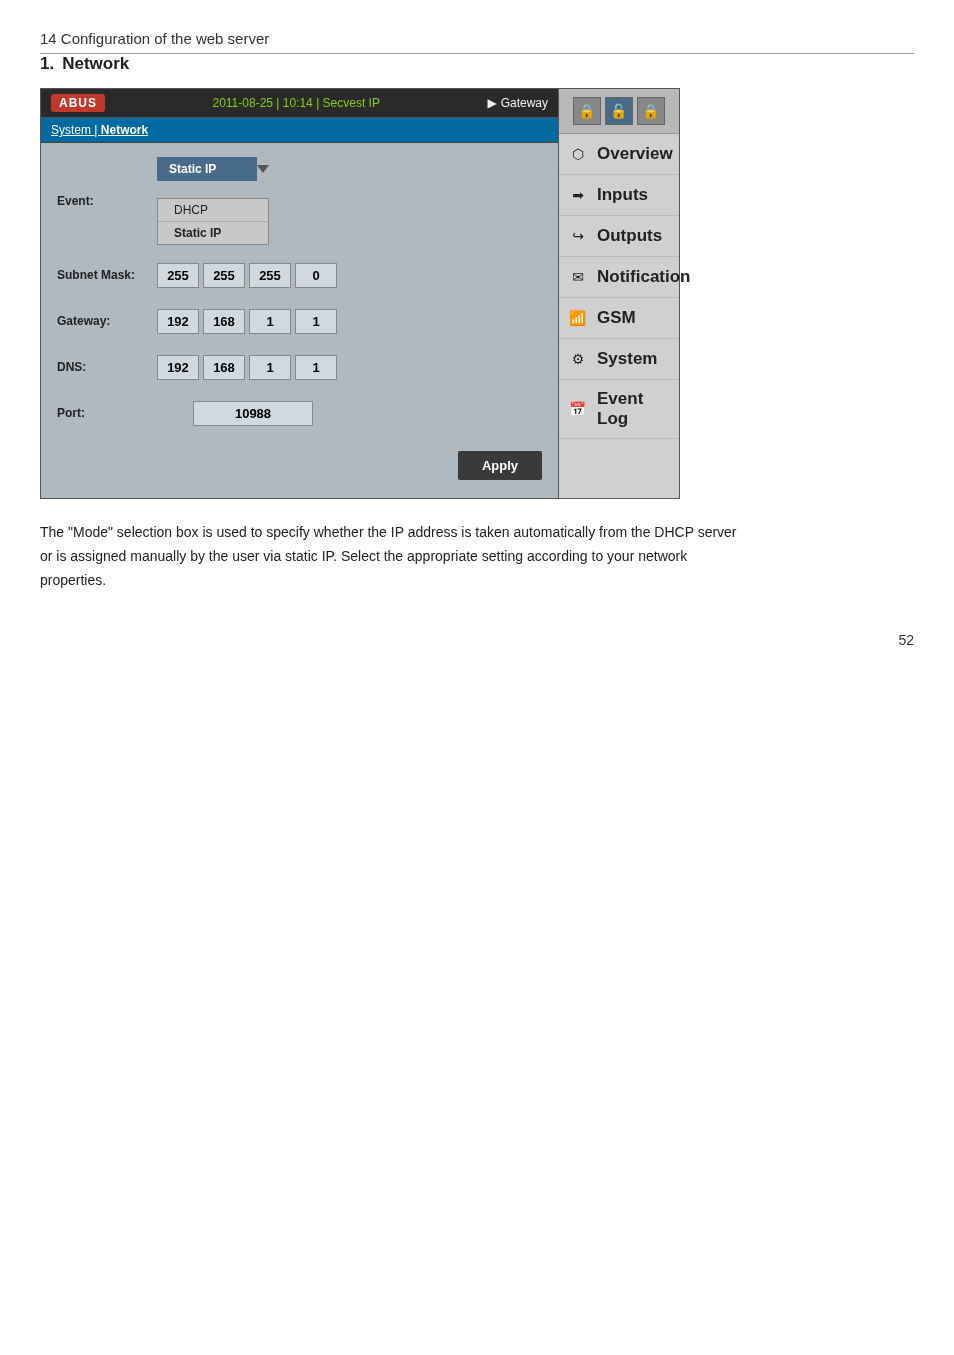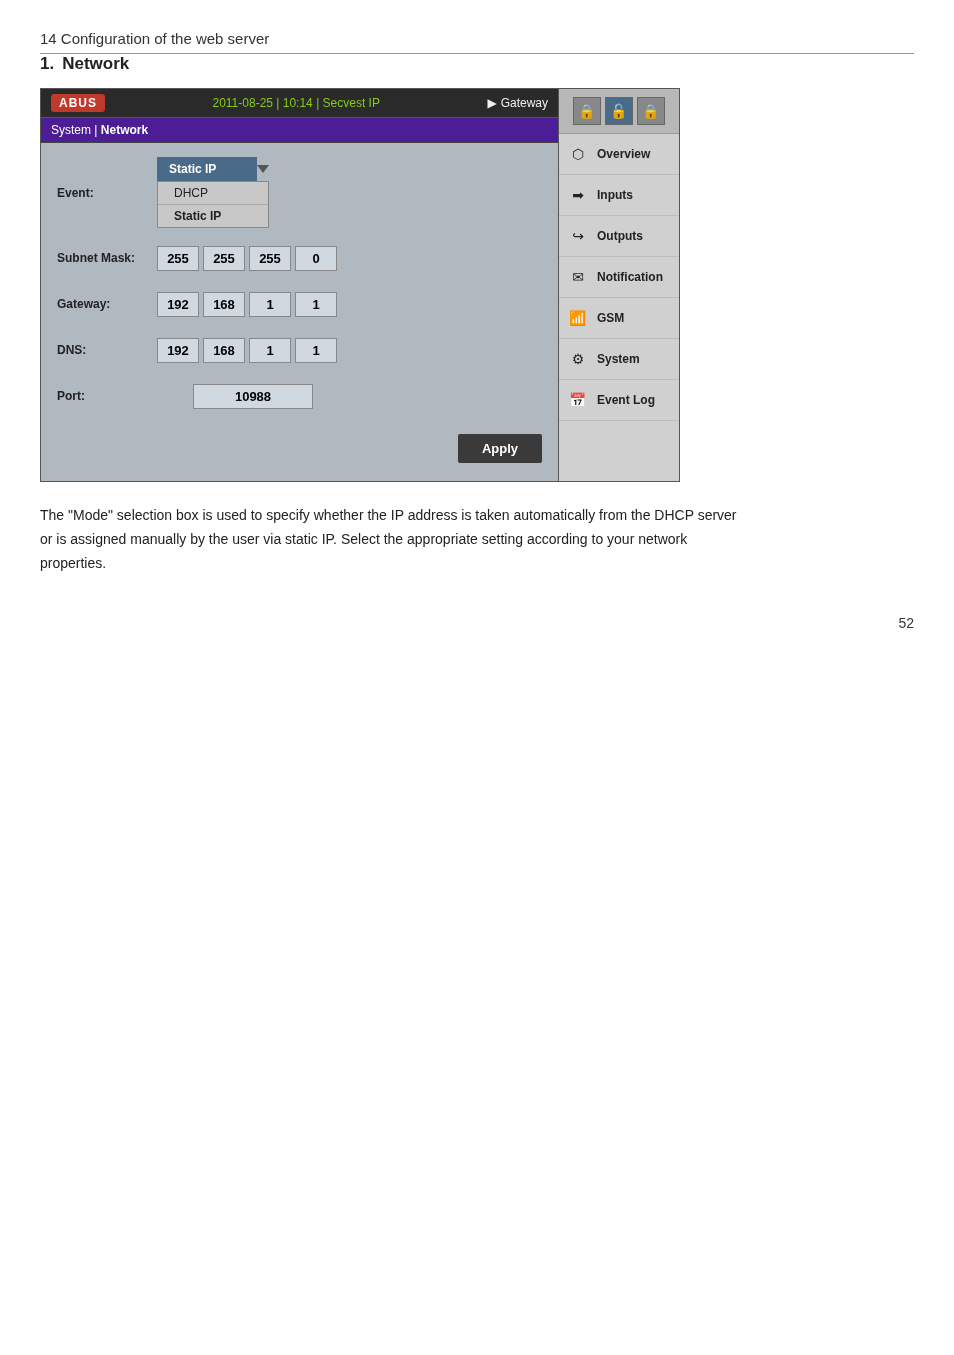--- a/index.html
+++ b/index.html
@@ -66,25 +66,26 @@
     .top-bar-logout {
       color: #f0f0f0;
       font-size: 12px;
       display: flex;
       align-items: center;
       gap: 4px;
       cursor: pointer;
     }
 
     .breadcrumb-bar {
-      background: #4c1d95;
+      background: #0369a1;
       color: #fff;
       font-size: 12px;
       padding: 5px 10px;
       border-bottom: 1px solid #444;
+      text-decoration: underline;
     }
 
     
     .form-area {
       background: #b0b8c0;
       padding: 14px 16px;
       flex: 1;
     }
 
     .form-row {
@@ -194,23 +195,22 @@
       width: 22px;
       height: 22px;
       display: flex;
       align-items: center;
       justify-content: center;
       font-size: 14px;
       flex-shrink: 0;
     }
 
     .sidebar-label {
-      font-size: 12px;
-      font-weight: bold;
-      text-align: center;
+      font-size: 17px;
+      font-weight: bold;
     }
 
     
     .dropdown-options {
       background: #c8c8c8;
       border: 1px solid #888;
       position: relative;
       margin-left: 0;
       font-size: 12px;
     }
@@ -242,20 +242,21 @@
     .page-number {
       text-align: right;
       font-size: 14px;
       margin-top: 40px;
       color: #333;
     }
 
     .dropdown-container {
       display: flex;
       flex-direction: column;
+      gap: 17px;
     }
 
     .mode-btn {
       background: #4a6a8a;
       color: #fff;
       font-size: 12px;
       font-weight: bold;
       padding: 5px 12px;
       border: none;
       cursor: pointer;

